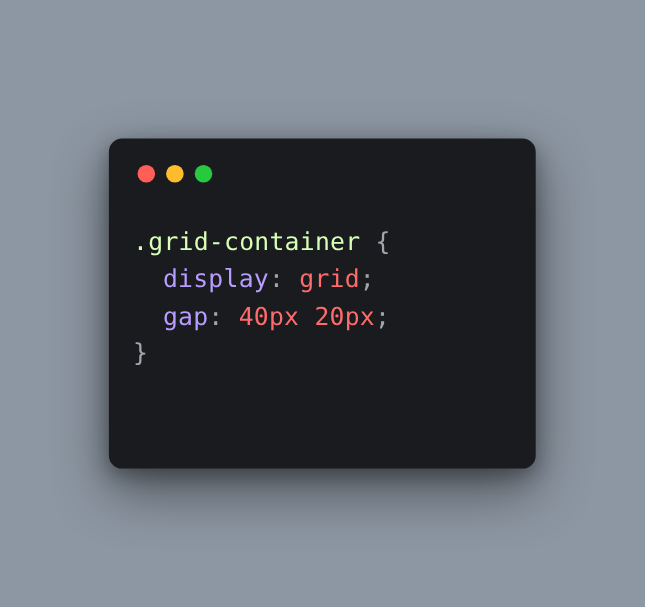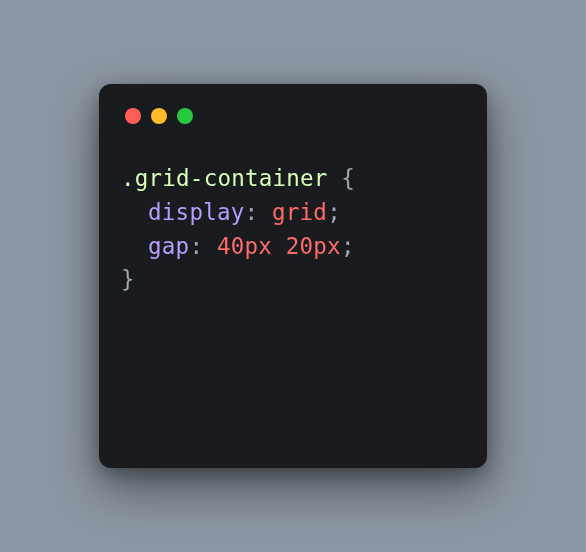--- a/index.html
+++ b/index.html
@@ -11,21 +11,21 @@
       width: 586px;
       height: 552px;
       background: #8d97a3;
       display: flex;
       align-items: center;
       justify-content: center;
       font-family: ui-monospace, 'SF Mono', Menlo, Monaco, Consolas, monospace;
     }
     .window {
       width: 388px;
-      height: 384px;
+      height: 300px;
       background: #1a1b1f;
       border-radius: 12px;
       box-shadow: 0 20px 50px rgba(0,0,0,0.45), 0 6px 18px rgba(0,0,0,0.3);
       padding: 22px;
       position: relative;
     }
     .traffic-lights {
       display: flex;
       gap: 10px;
       margin-bottom: 38px;

